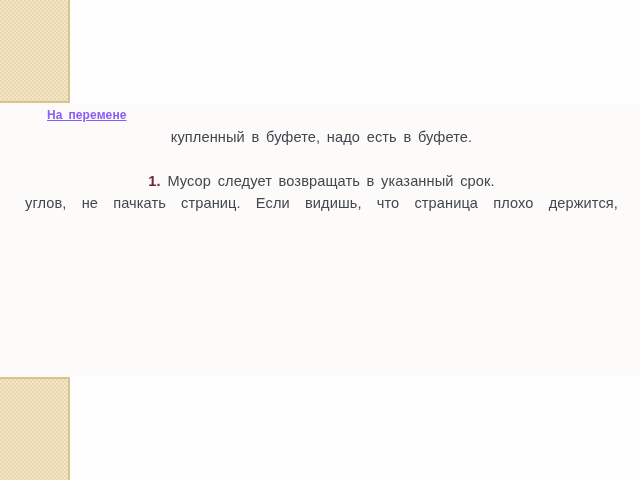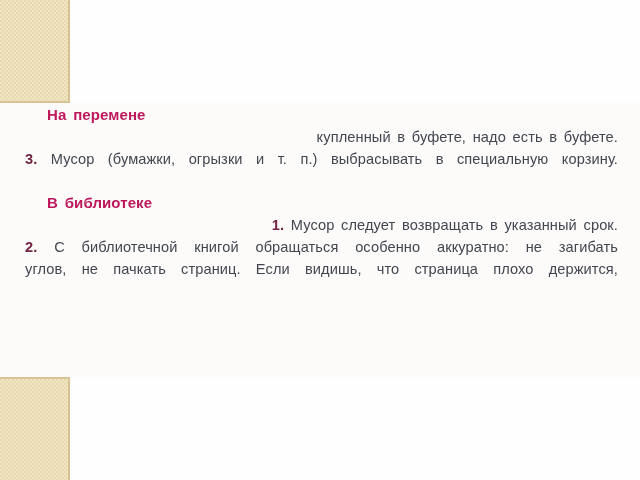--- a/index.html
+++ b/index.html
@@ -39,27 +39,28 @@
     top: 104px; left: 25px;
     width: 593px;
     font-size: 14.6px;
     line-height: 22px;
     color: #414650;
     word-spacing: 2.5px;
     letter-spacing: 0.1px;
   }
   .title {
     font-weight: 700;
-    color: #be185d;
+    color: #8b5cf6;
     padding-left: 22px;
-    font-size: 15px;
+    font-size: 12px;
+    text-decoration: underline;
   }
   .line { min-height: 22px; }
   .justify { text-align: justify; text-align-last: justify; }
-  .left { text-align: right; }
+  .left { text-align: center; }
   .spacer { height: 22px; }
   .num { font-weight: 700; color: #722441; }
 </style>
 </head>
 <body>
 
 <div class="slide">
 
   <div class="band"></div>
 
@@ -69,38 +70,29 @@
   <div class="content">
 
     <div class="line title">На перемене</div>
 
 
 
     <div class="line left">
       <span class="txt">купленный в буфете, надо есть в буфете.</span>
     </div>
 
-    <div class="line justify">
-      <span class="num">3.</span>
-      <span class="txt">Мусор (бумажки, огрызки и т. п.) выбрасывать в специальную корзину.</span>
-    </div>
 
     <div class="spacer"></div>
 
-    <div class="line title">В библиотеке</div>
 
     <div class="line left">
       <span class="num">1.</span>
       <span class="txt">Мусор следует возвращать в указанный срок.</span>
     </div>
 
-    <div class="line justify">
-      <span class="num">2.</span>
-      <span class="txt">С библиотечной книгой обращаться особенно аккуратно: не загибать</span>
-    </div>
 
     <div class="line justify">
       <span class="txt">углов, не пачкать страниц. Если видишь, что страница плохо держится,</span>
     </div>
 
 
 
   </div>
 </div>
 

